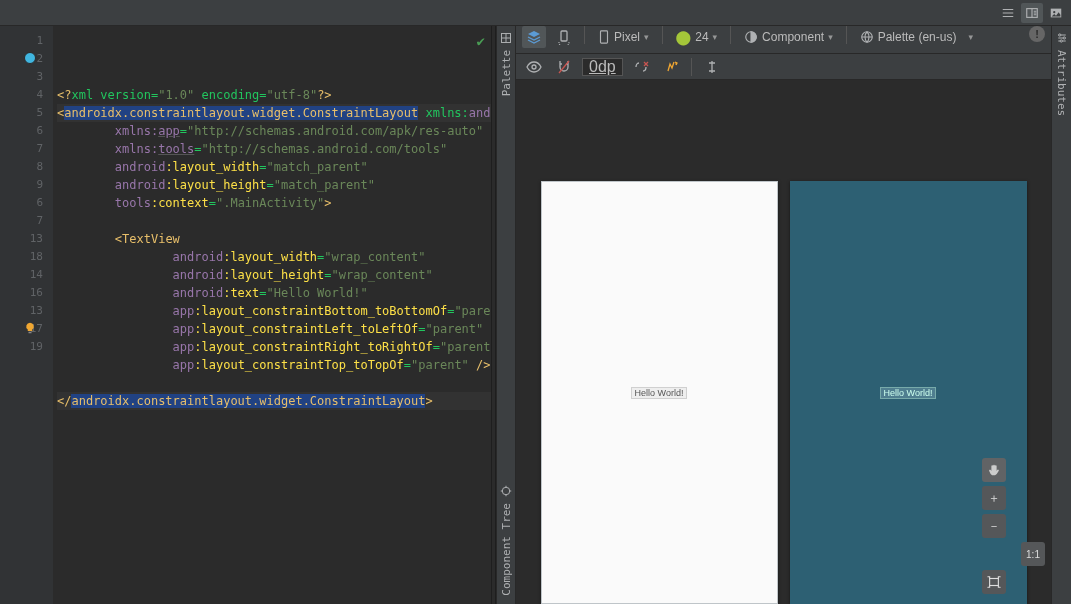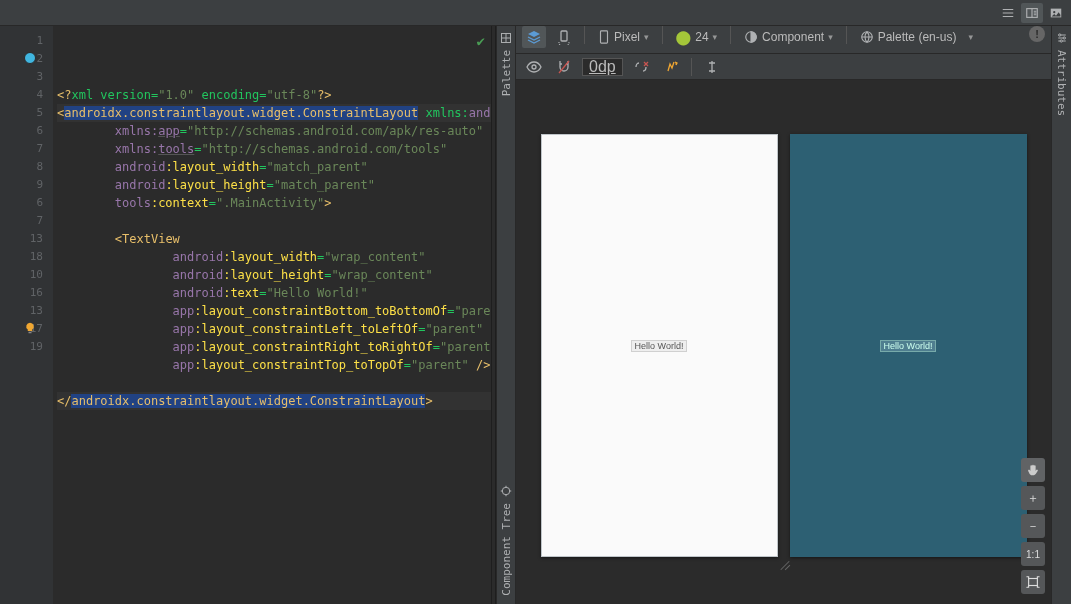--- a/index.html
+++ b/index.html
@@ -156,21 +156,21 @@
   background: #2b2b2b; border: 1px solid #555;
   padding: 1px 6px; height: 18px; display: flex; align-items: center;
   font-family: sans-serif;
   text-decoration: underline;
 }
 
 .design-canvas {
   flex: 1; position: relative;
   background: #2b2b2b;
   display: flex;
-  align-items: flex-start;
+  align-items: flex-end;
   justify-content: center;
   padding-top: 54px;
   gap: 12px;
 }
 .device {
   width: 237px; height: 423px;
   box-shadow: 0 1px 3px rgba(0,0,0,.5);
   position: relative;
   display:flex;align-items:center;justify-content:center;
 }
@@ -254,21 +254,21 @@
           <div class="ln">4</div>
           <div class="ln">5</div>
           <div class="ln">6</div>
           <div class="ln">7</div>
           <div class="ln">8</div>
           <div class="ln">9</div>
           <div class="ln">6</div>
           <div class="ln">7</div>
           <div class="ln">13</div>
           <div class="ln">18</div>
-          <div class="ln">10</div>
+          <div class="ln">14</div>
           <div class="ln">16</div>
           <div class="ln">13</div>
           <div class="ln">17<span class="bulb" style="position: absolute; left: 24px; top: 2px;"><svg width="12" height="12" viewBox="0 0 16 16" fill="#f0a732">
                 <path d="M8 1a5 5 0 0 0-3 9v2h6v-2a5 5 0 0 0-3-9z"></path>
                 <rect x="6" y="13" width="4" height="2" fill="#888"></rect>
               </svg></span></div>
           <div class="ln">19</div>
         </div>
       <div class="code" id="code">
         
@@ -391,21 +391,21 @@
         </div>
 
         <div class="zoom-ctrl">
           <div class="zbtn handtool">
             <svg width="14" height="14" viewBox="0 0 16 16" fill="#ccc">
                 <path d="M5 7V3.5a1 1 0 0 1 2 0V7V3a1 1 0 0 1 2 0v4V3.5a1 1 0 0 1 2 0V9l.7-1a1 1 0 0 1 1.6 1.2l-2 3c-.6.9-1.6 1.8-3.3 1.8H7c-1.5 0-2.5-.8-3-1.8L2.5 9A1 1 0 0 1 4 7.8L5 9z"></path>
               </svg>
           </div>
           <div class="zbtn">＋</div>
           <div class="zbtn">－</div>
-          <div class="zbtn" style="font-size:10px;">1:1</div>
+          <div class="zbtn" style="font-size:10px;margin-left:39px;">1:1</div>
           <div class="zbtn">
             <svg width="14" height="14" viewBox="0 0 16 16" fill="none" stroke="#ddd" stroke-width="1.3">
                 <rect x="3" y="4" width="10" height="8"></rect>
                 <path d="M1 2h2v2M15 2h-2v2M1 14h2v-2M15 14h-2v-2" stroke-linecap="round"></path>
               </svg>
           </div>
         </div>
       </div>
     </div>
 

